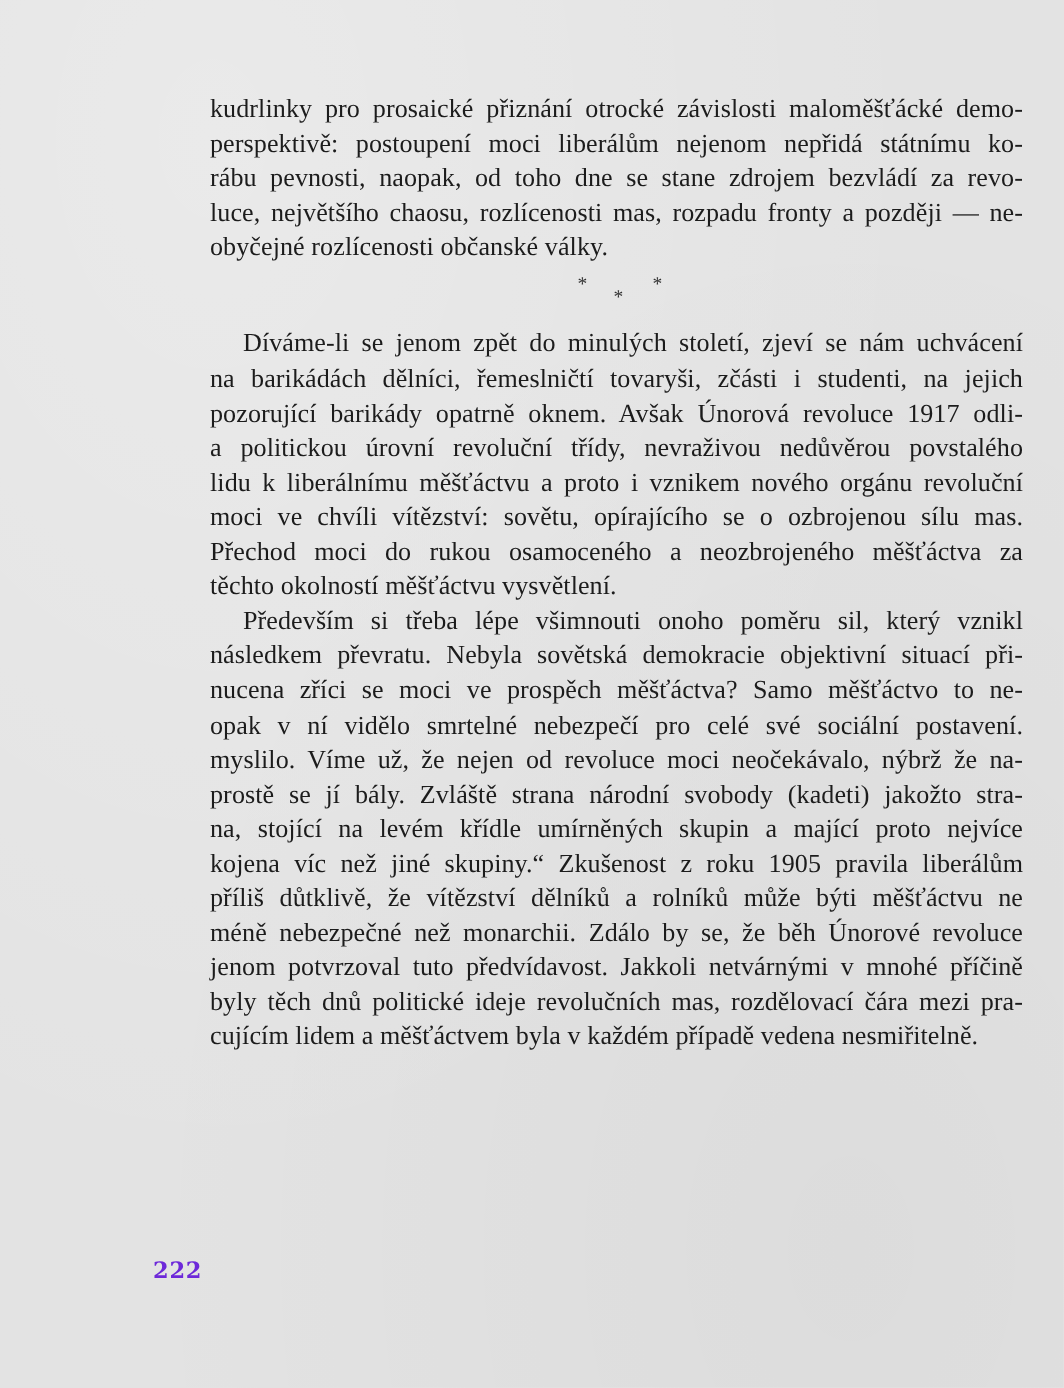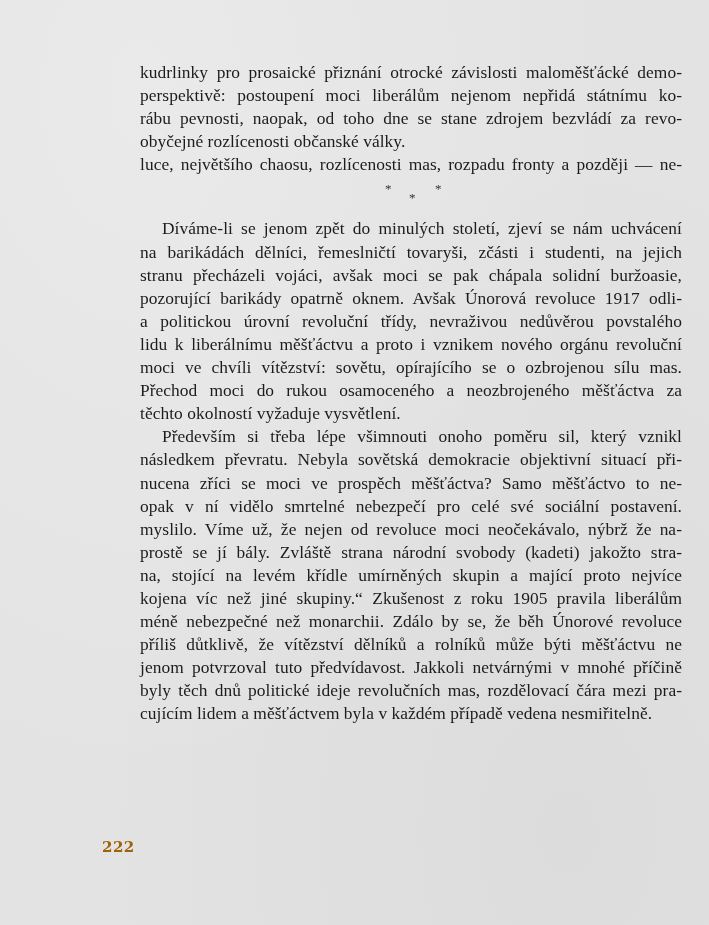--- a/index.html
+++ b/index.html
@@ -49,66 +49,65 @@
   .star.s2 { left: 269px; top: 15px; }
   .star.s3 { left: 295px; top: 6px; }
   .page-number {
     position: absolute;
     left: 102px;
     top: 838px;
     font-family: "DejaVu Serif", serif;
     font-weight: bold;
     font-size: 15px;
     letter-spacing: 0.5px;
-    color: #a16207;
+    color: #6d28d9;
   }
 </style>
 </head>
 <body>
 
 <div class="page">
   <div class="text-block">
 
     <div class="paragraph">
       <span class="line" style="white-space: nowrap;">kudrlinky pro prosaické přiznání otrocké závislosti maloměšťácké demo-</span>
       <span class="line" style="white-space: nowrap;">perspektivě: postoupení moci liberálům nejenom nepřidá státnímu ko-</span>
       <span class="line" style="white-space: nowrap;">rábu pevnosti, naopak, od toho dne se stane zdrojem bezvládí za revo-</span>
+      <span class="line" style="white-space: nowrap;">luce, největšího chaosu, rozlícenosti mas, rozpadu fronty a později — ne-</span>
       <span class="line last" style="white-space: nowrap;">obyčejné rozlícenosti občanské války.</span>
-      <span class="line" style="white-space: nowrap;">luce, největšího chaosu, rozlícenosti mas, rozpadu fronty a později — ne-</span>
     </div>
 
     <div class="asterism">
       <span class="star s1">*</span>
       <span class="star s2">*</span>
       <span class="star s3">*</span>
     </div>
 
     <div class="paragraph">
       <span class="line indent" style="white-space: nowrap;">Díváme-li se jenom zpět do minulých století, zjeví se nám uchvácení</span>
       <span class="line" style="white-space: nowrap;">na barikádách dělníci, řemeslničtí tovaryši, zčásti i studenti, na jejich</span>
-      <span class="line" style="white-space: nowrap;">stranu přecházeli vojáci, avšak moci se pak chápala solidní buržoasie,</span>
       <span class="line" style="white-space: nowrap;">pozorující barikády opatrně oknem. Avšak Únorová revoluce 1917 odli-</span>
       <span class="line" style="white-space: nowrap;">a politickou úrovní revoluční třídy, nevraživou nedůvěrou povstalého</span>
       <span class="line" style="white-space: nowrap;">lidu k liberálnímu měšťáctvu a proto i vznikem nového orgánu revoluční</span>
       <span class="line" style="white-space: nowrap;">moci ve chvíli vítězství: sovětu, opírajícího se o ozbrojenou sílu mas.</span>
       <span class="line" style="white-space: nowrap;">Přechod moci do rukou osamoceného a neozbrojeného měšťáctva za</span>
-      <span class="line last" style="white-space: nowrap;">těchto okolností vyžaduje vysvětlení.</span>
+      <span class="line last" style="white-space: nowrap;">těchto okolností měšťáctvu vysvětlení.</span>
     </div>
 
     <div class="paragraph">
       <span class="line indent" style="white-space: nowrap;">Především si třeba lépe všimnouti onoho poměru sil, který vznikl</span>
       <span class="line" style="white-space: nowrap;">následkem převratu. Nebyla sovětská demokracie objektivní situací při-</span>
       <span class="line" style="white-space: nowrap;">nucena zříci se moci ve prospěch měšťáctva? Samo měšťáctvo to ne-</span>
       <span class="line" style="white-space: nowrap;">opak v ní vidělo smrtelné nebezpečí pro celé své sociální postavení.</span>
       <span class="line" style="white-space: nowrap;">myslilo. Víme už, že nejen od revoluce moci neočekávalo, nýbrž že na-</span>
       <span class="line" style="white-space: nowrap;">prostě se jí bály. Zvláště strana národní svobody (kadeti) jakožto stra-</span>
       <span class="line" style="white-space: nowrap;">na, stojící na levém křídle umírněných skupin a mající proto nejvíce</span>
       <span class="line" style="white-space: nowrap;">kojena víc než jiné skupiny.“ Zkušenost z roku 1905 pravila liberálům</span>
+      <span class="line" style="white-space: nowrap;">příliš důtklivě, že vítězství dělníků a rolníků může býti měšťáctvu ne</span>
       <span class="line" style="white-space: nowrap;">méně nebezpečné než monarchii. Zdálo by se, že běh Únorové revoluce</span>
-      <span class="line" style="white-space: nowrap;">příliš důtklivě, že vítězství dělníků a rolníků může býti měšťáctvu ne</span>
       <span class="line" style="white-space: nowrap;">jenom potvrzoval tuto předvídavost. Jakkoli netvárnými v mnohé příčině</span>
       <span class="line" style="white-space: nowrap;">byly těch dnů politické ideje revolučních mas, rozdělovací čára mezi pra-</span>
       <span class="line last" style="white-space: nowrap;">cujícím lidem a měšťáctvem byla v každém případě vedena nesmiřitelně.</span>
     </div>
 
   </div>
 
   <div class="page-number">222</div>
 </div>
 

